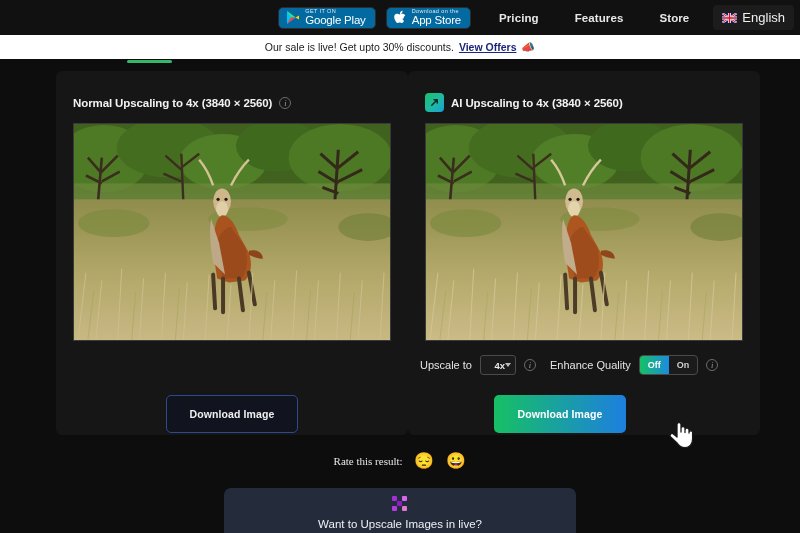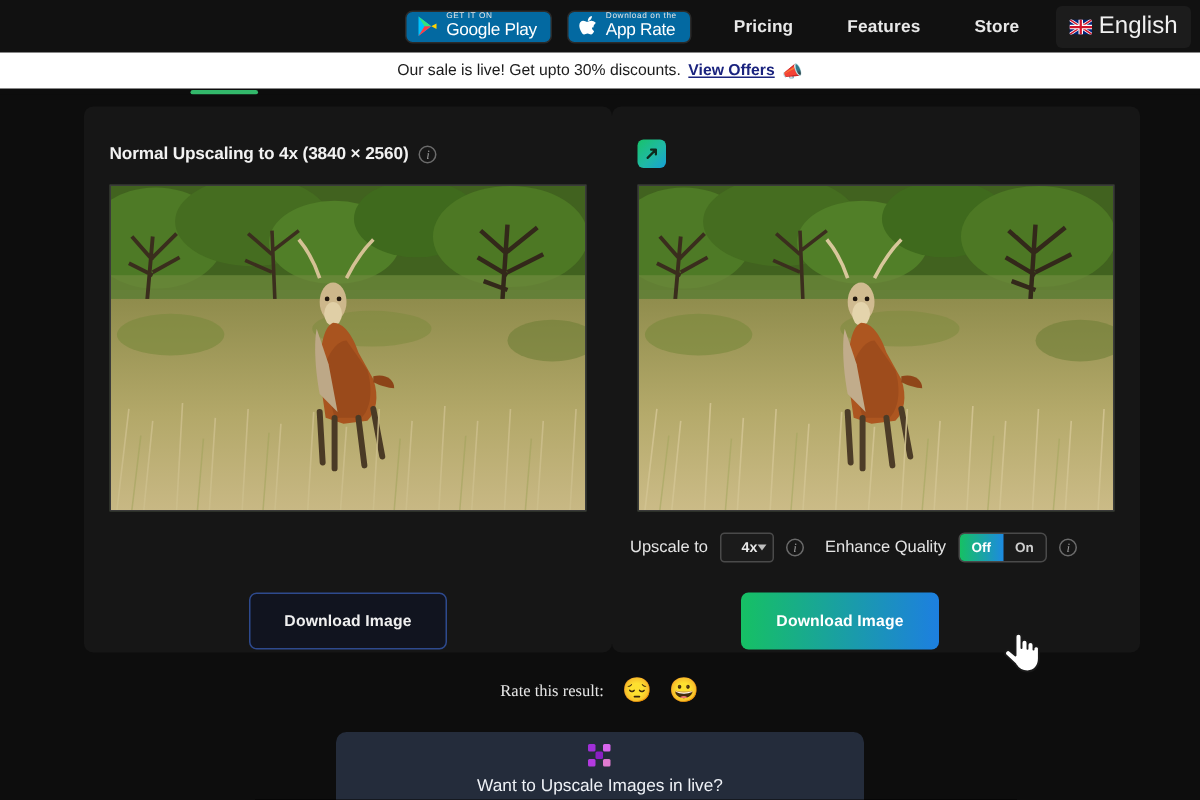--- a/index.html
+++ b/index.html
@@ -31,21 +31,21 @@
 
   .nav-link {
     color: #e8e8e8; font-size: 11.5px; padding: 0 18px; text-decoration: none;
     letter-spacing: .1px;
     font-weight: bold;
   }
   .lang-pill {
     display: flex; align-items: center; gap: 5px;
     background: #1c1c1c; border-radius: 4px; padding: 5px 9px; margin-left: 6px;
   }
-  .lang-pill .label { font-size: 16px; color: #f0f0f0; }
+  .lang-pill .label { font-size: 13px; color: #f0f0f0; }
   .flag { width: 15px; height: 10px; border-radius: 1px; display:block; }
 
   
   .banner {
     position: absolute; top: 35px; left: 0; width: 800px; height: 24px;
     background: #ffffff; display: flex; align-items: center; justify-content: center;
     gap: 5px; font-size: 10.5px; color: #1b1b1b;
   }
   .banner .offers { color: #1a237e; font-weight: bold; text-decoration: underline; }
   .banner .mega { font-size: 11px; }
@@ -160,21 +160,21 @@
 
     <a class="store-badge">
       <span class="glyph">
         <svg width="13" height="16" viewBox="0 0 13 16">
           <path d="M9.6 8.4c0-2 1.6-2.9 1.7-3-0.9-1.4-2.4-1.5-2.9-1.6-1.2-0.1-2.4 0.7-3 0.7-0.6 0-1.6-0.7-2.6-0.7C1.5 3.9 0.2 4.8 0.2 7c0 1.2 0.4 2.5 1 3.6 0.6 1.1 1.3 2.4 2.2 2.4 0.9 0 1.2-0.6 2.3-0.6 1.1 0 1.3 0.6 2.3 0.6 0.9 0 1.5-1.1 2.1-2.2-0.7-0.3-1.5-1.2-1.5-2.4z" fill="#fff"></path>
           <path d="M7.9 2.9c0.5-0.6 0.8-1.4 0.7-2.2-0.7 0-1.5 0.5-2 1.1-0.4 0.5-0.8 1.4-0.7 2.2 0.8 0.1 1.5-0.4 2-1.1z" fill="#fff"></path>
         </svg>
       </span>
       <span class="txt">
         <span class="small">Download on the</span>
-        <span class="big">App Rate</span>
+        <span class="big">App Store</span>
       </span>
     </a>
 
     <a class="nav-link">Pricing</a>
     <a class="nav-link">Features</a>
     <a class="nav-link">Store</a>
 
     <div class="lang-pill">
       <span>
         <svg class="flag" viewBox="0 0 30 20">
@@ -257,20 +257,21 @@
       <div class="dl-btn dl-outline">Download Image</div>
     </div>
 
     <div class="panel panel-right">
       <div class="panel-head">
         <span class="ai-badge">
           <svg width="11" height="11" viewBox="0 0 12 12">
             <path d="M3 9 L9 3 M5.5 3 H9 V6.5" stroke="#0e2a1e" stroke-width="1.6" fill="none" stroke-linecap="round" stroke-linejoin="round"></path>
           </svg>
         </span>
+        <span class="panel-title">AI Upscaling to 4x (3840 × 2560)</span>
       </div>
 
       <div class="photo">
         <svg viewBox="0 0 318 218" preserveAspectRatio="none">
           <defs>
             <linearGradient id="skyR" x1="0" y1="0" x2="0" y2="1">
               <stop offset="0%" stop-color="#3f5a2a"></stop>
                 <stop offset="100%" stop-color="#6b7d3a"></stop>
             </linearGradient>
             <linearGradient id="grassR" x1="0" y1="0" x2="0" y2="1">

